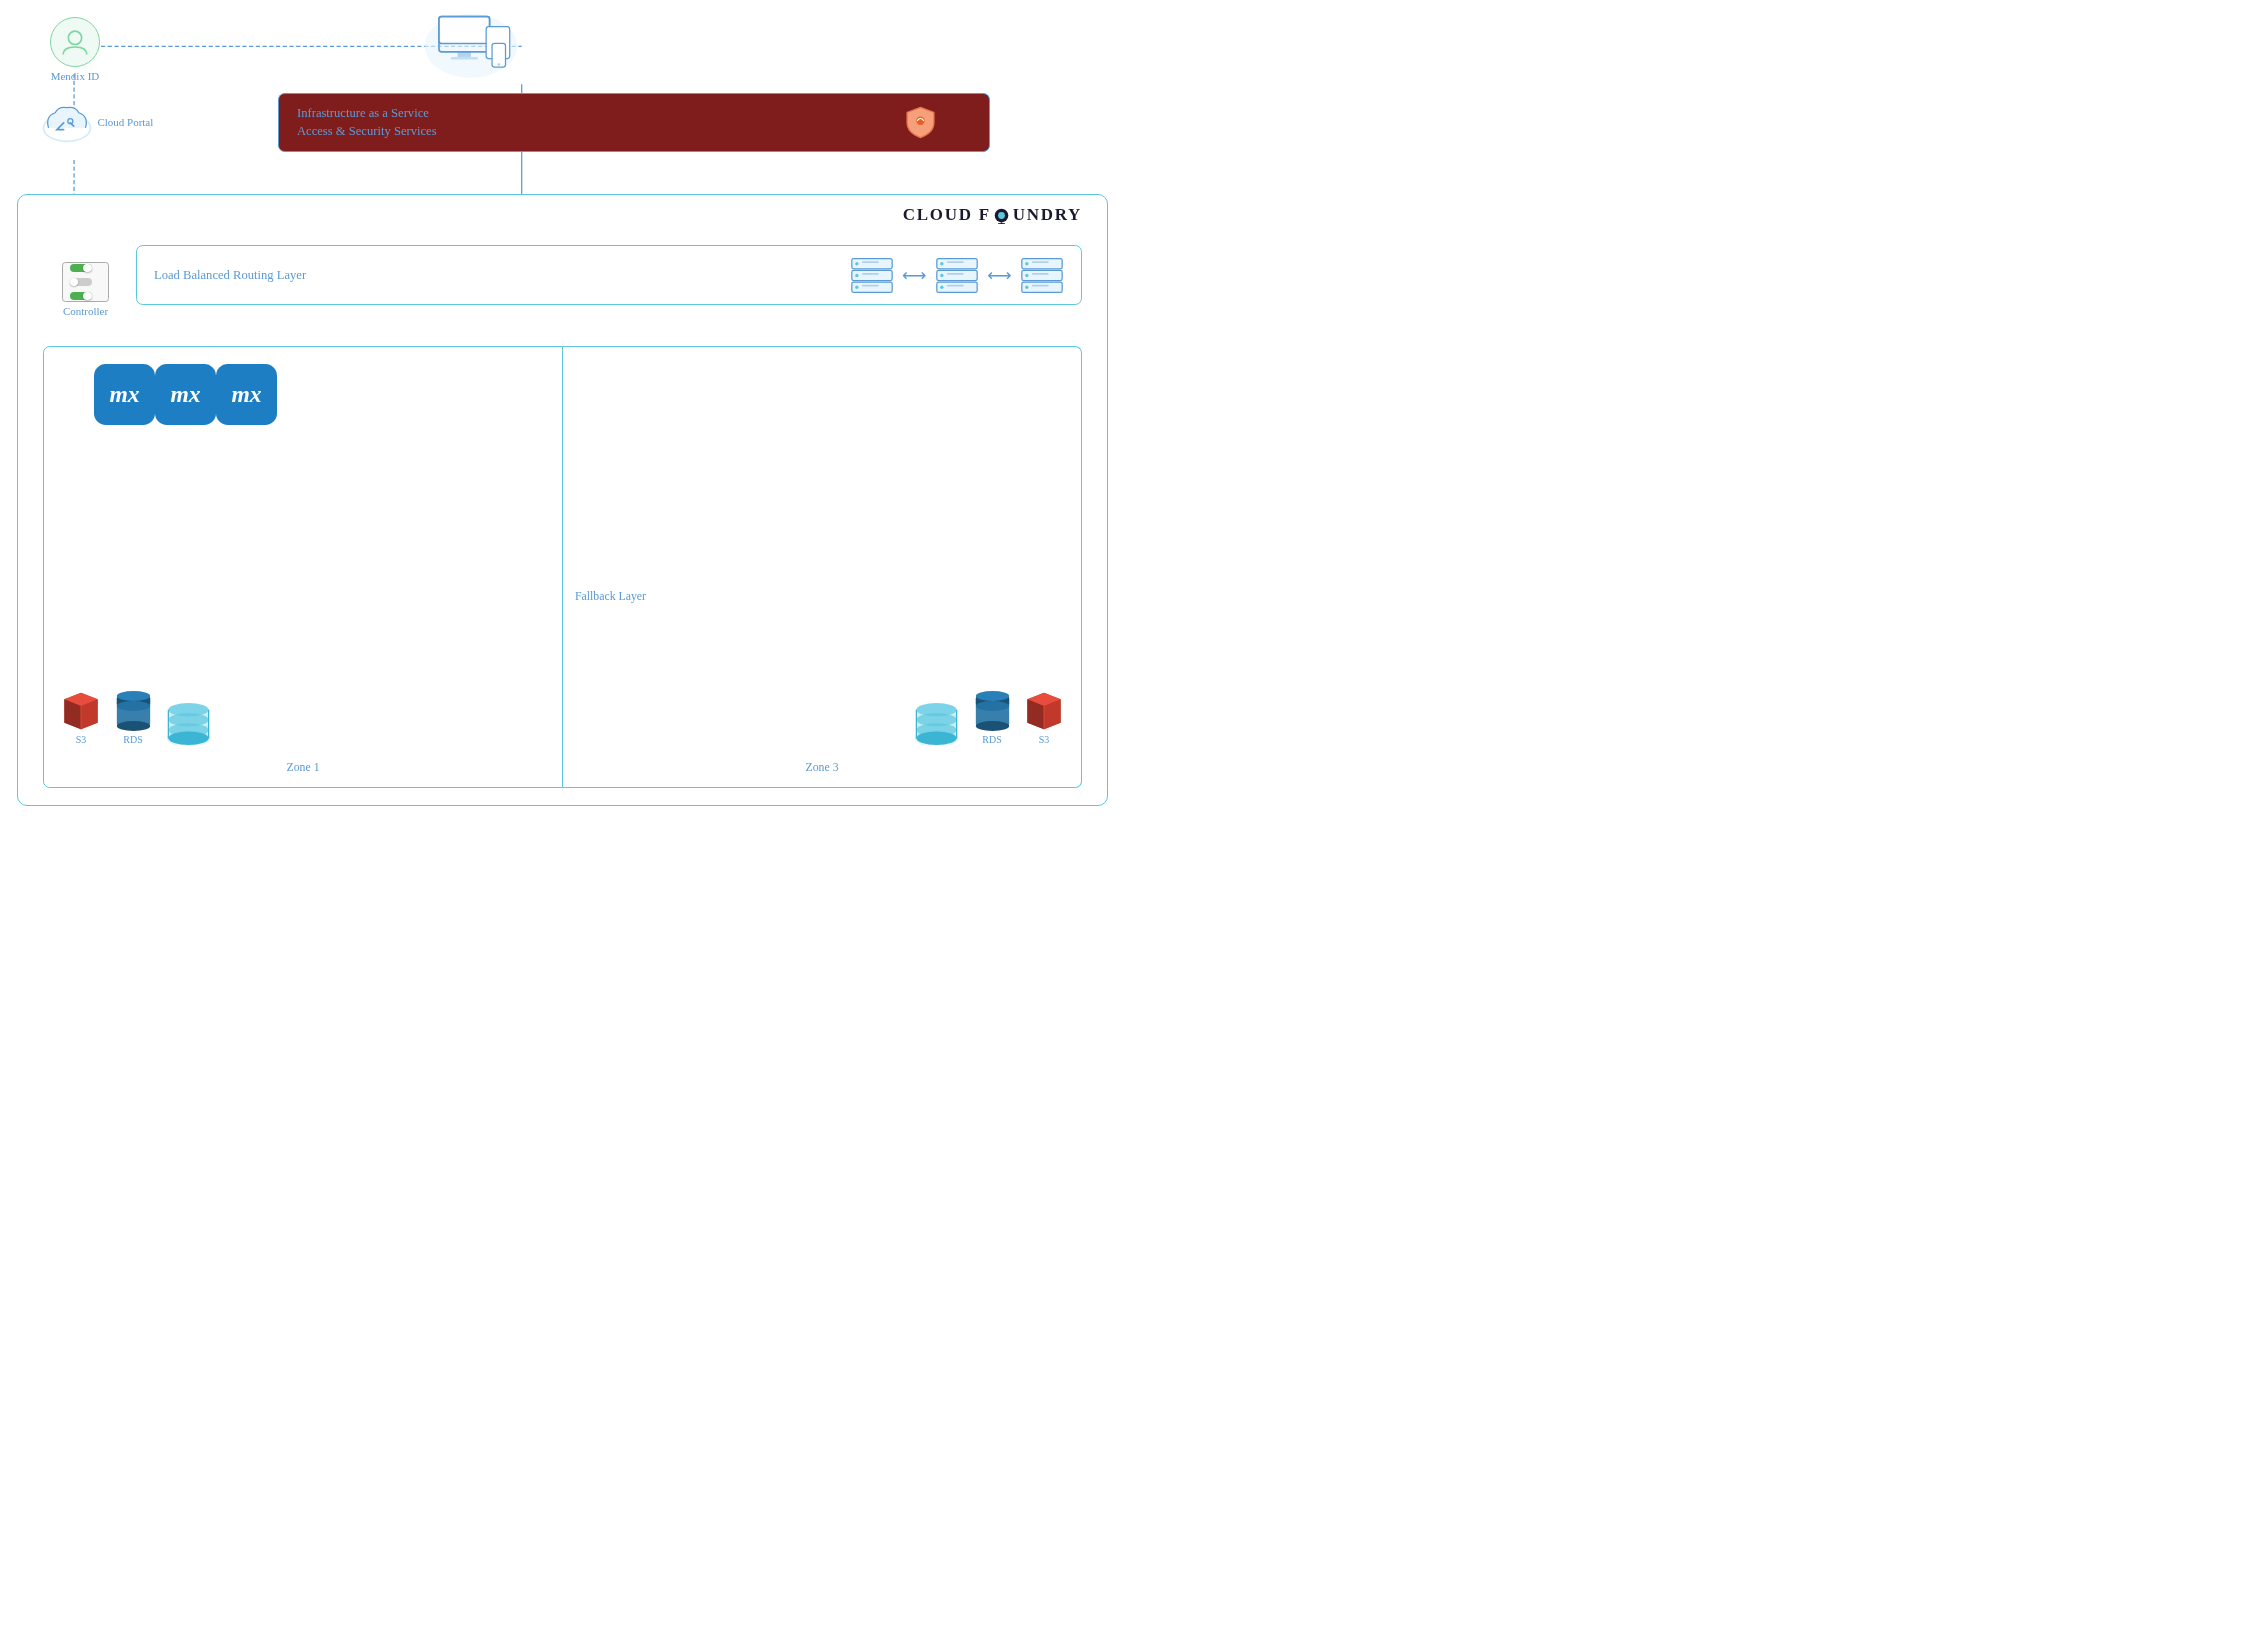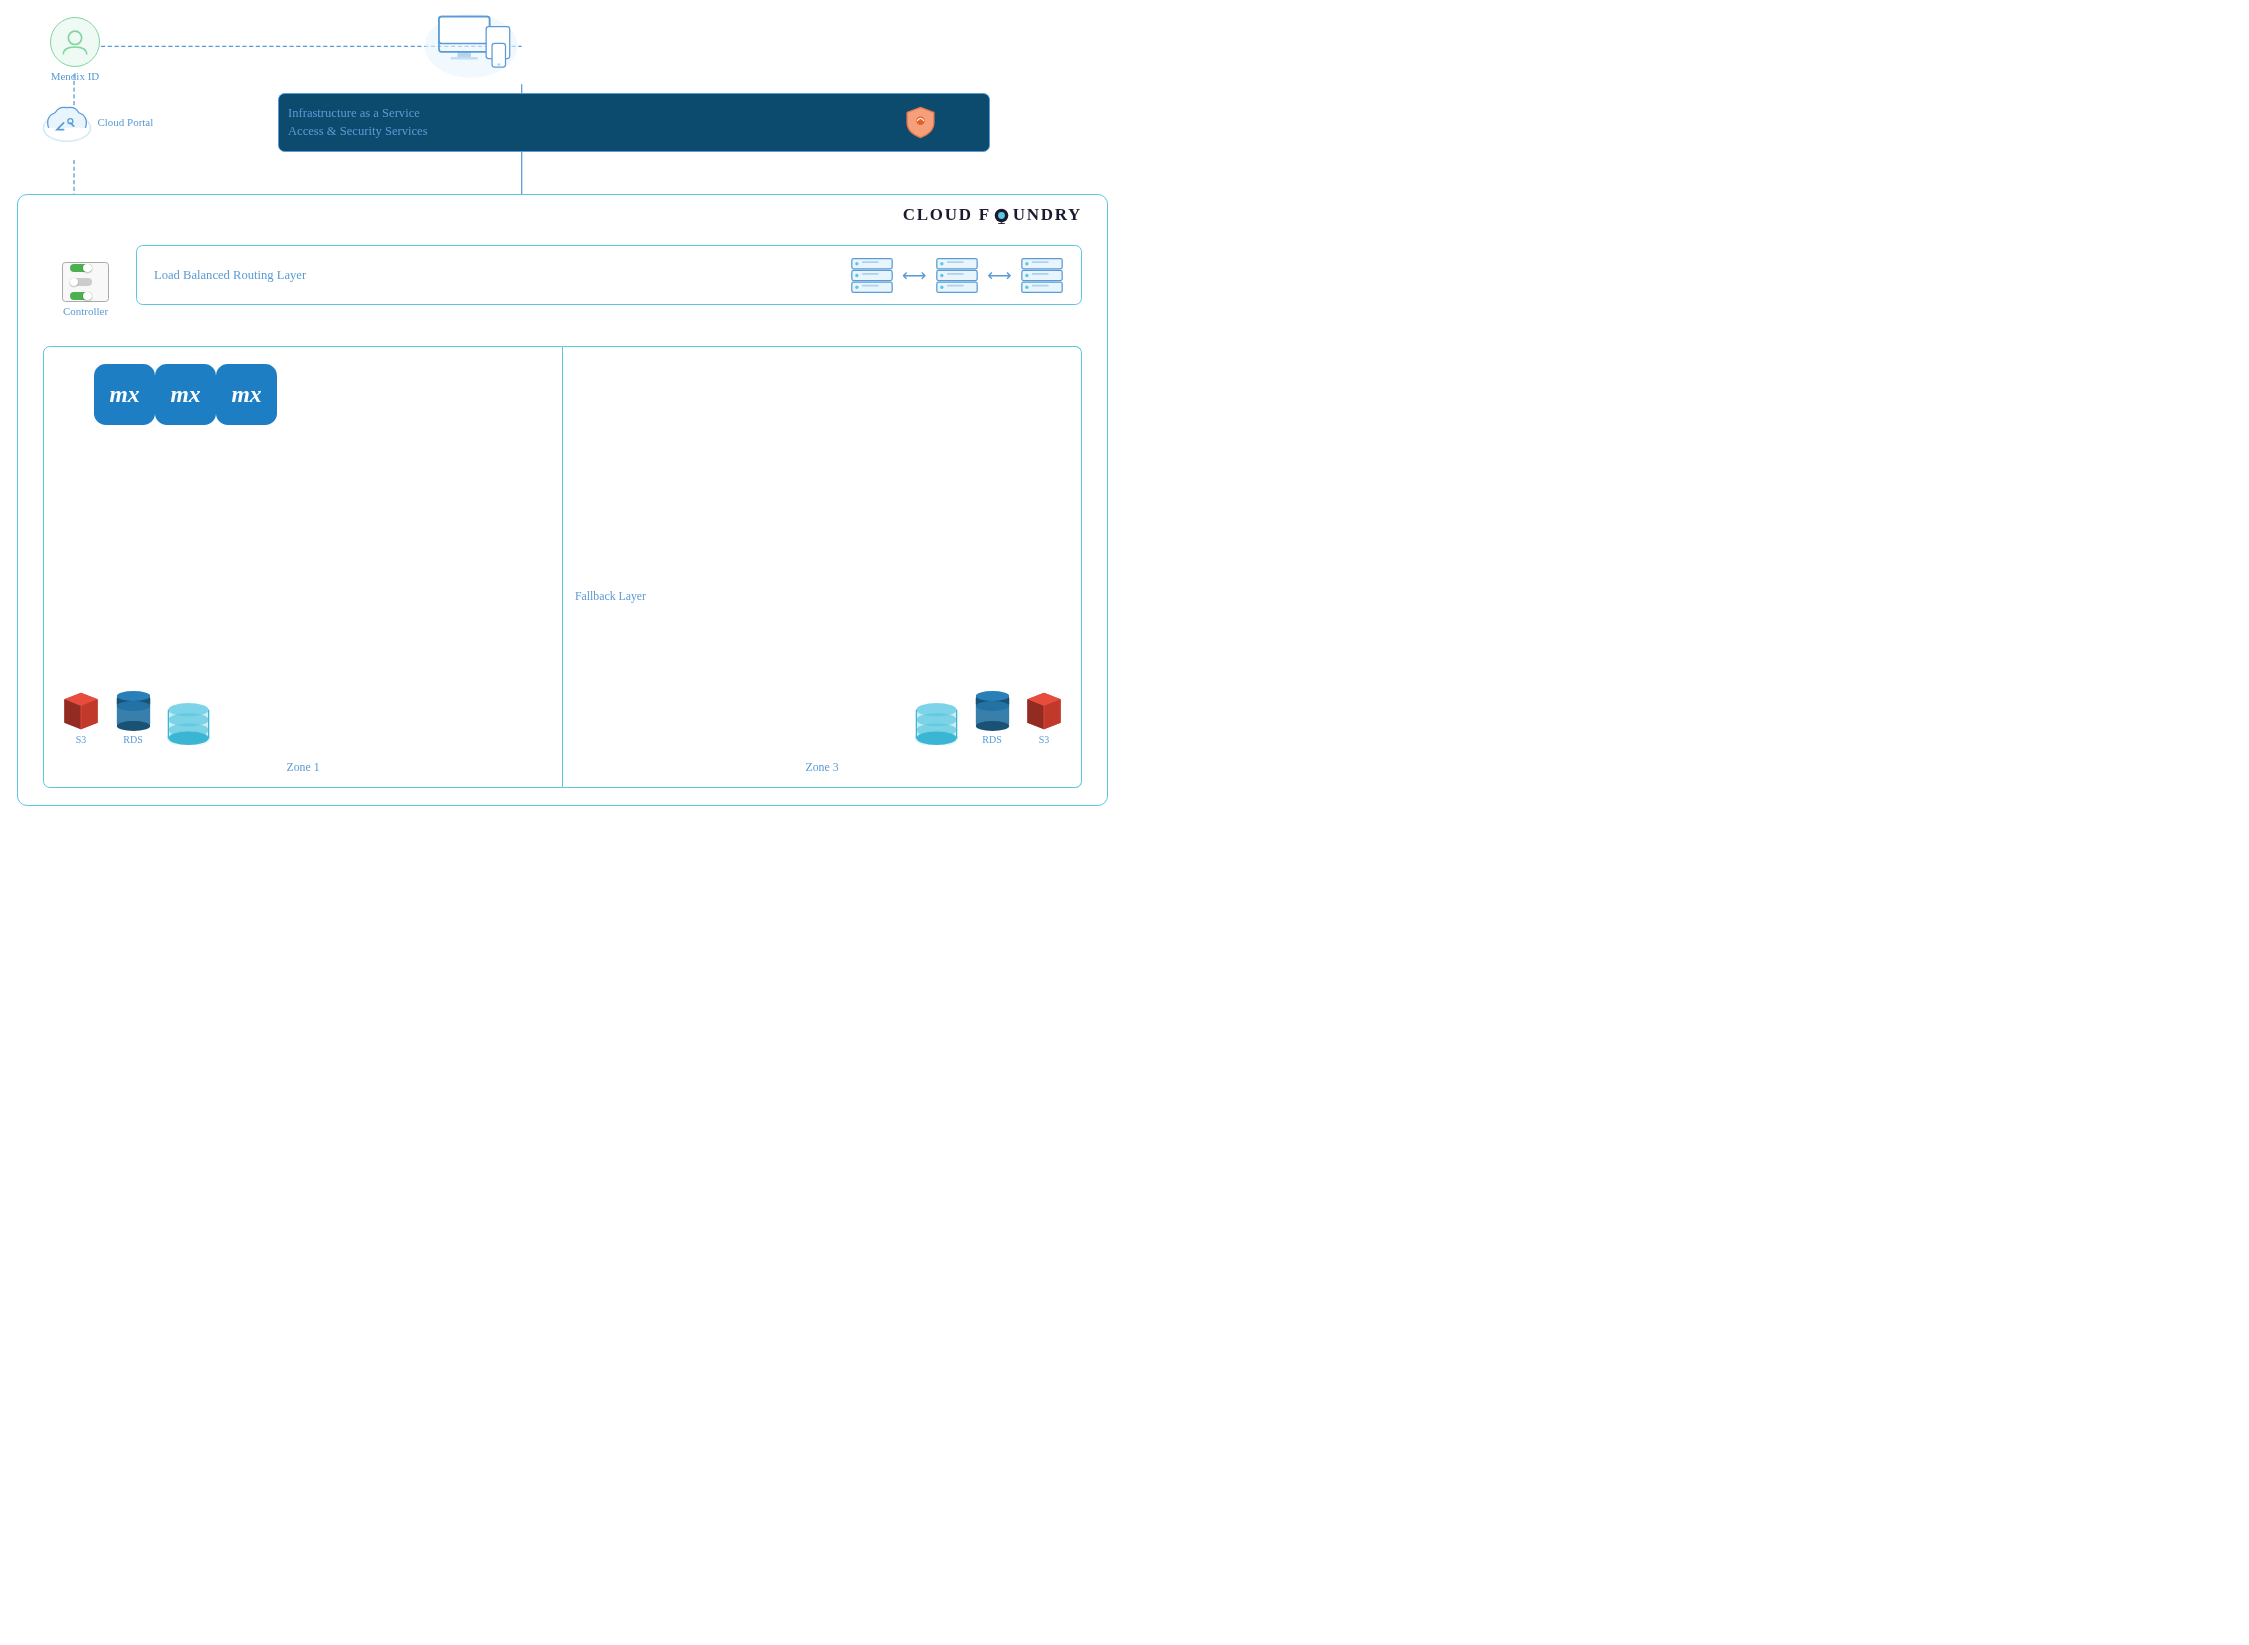--- a/index.html
+++ b/index.html
@@ -85,25 +85,25 @@
     }
 
     
     .iaas-box {
       position: absolute;
       top: 93px;
       left: 294px;
       right: 168px;
       border: 1.3px solid #5b9bd5;
       border-radius: 6.7px;
-      padding: 10px 50px 10px 9px;
+      padding: 10px 50px 10px 18px;
       display: flex;
       align-items: center;
       gap: 13.5px;
-      background: #0c4a6e;
+      background: #7f1d1d;
     }
     .iaas-text {
       font-size: 12.6px;
       color: #5b9bd5;
       line-height: 1.4;
     }
     .iaas-shield {
       width: 37px;
       height: 37px;
       display: flex;

